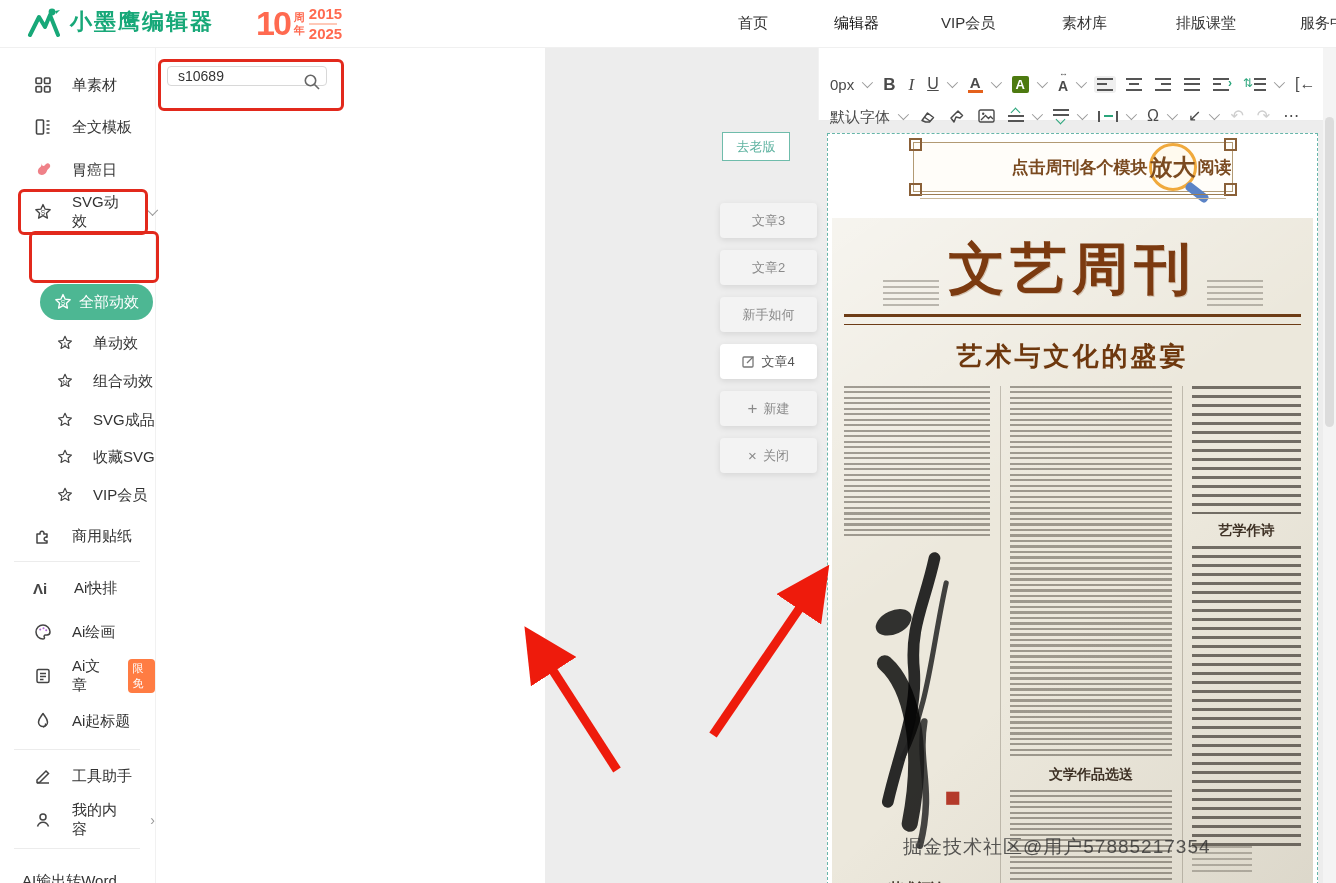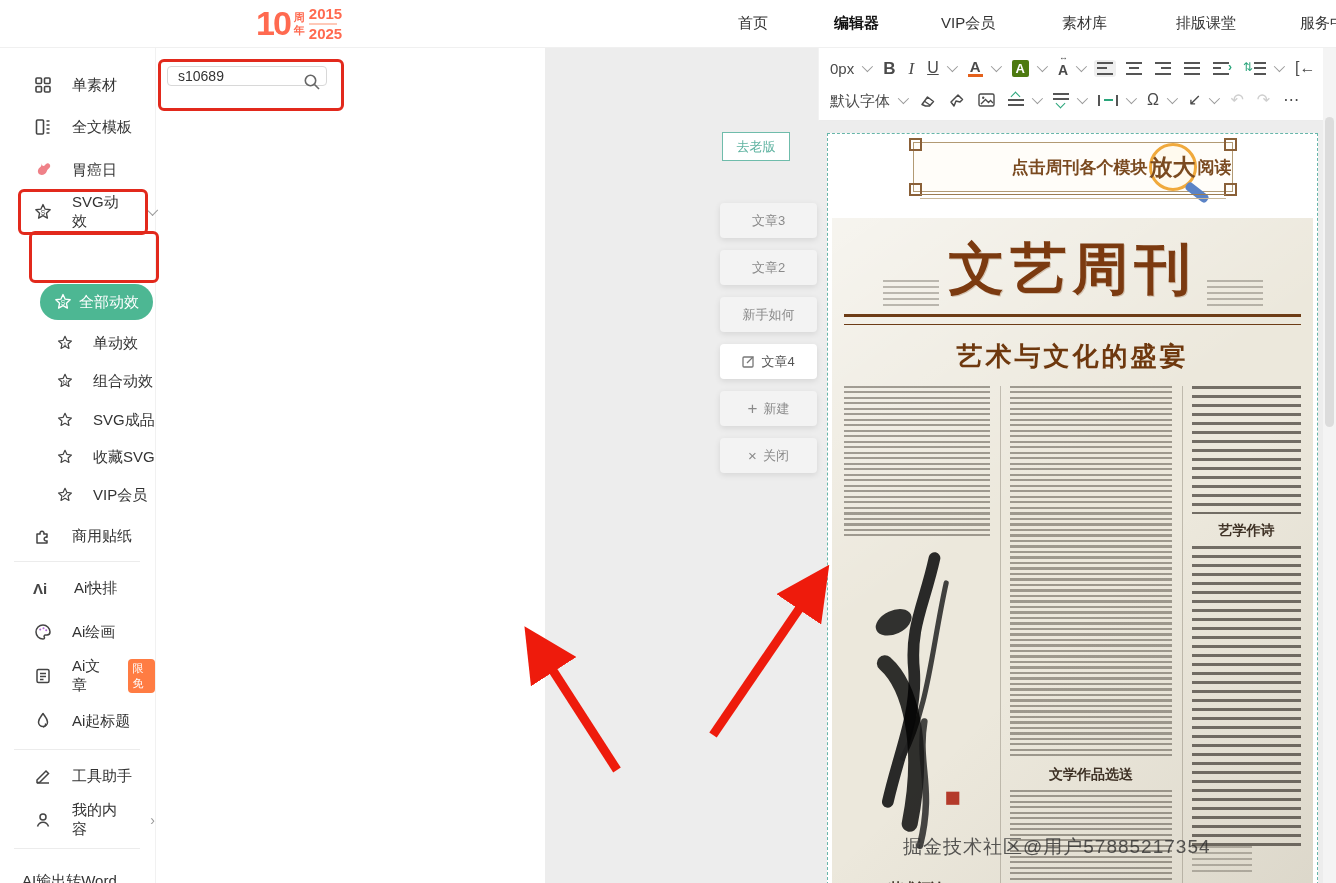--- a/index.html
+++ b/index.html
@@ -10,21 +10,21 @@
   .header{position:absolute;left:0;top:0;width:1336px;height:47px;background:#fff;
           border-bottom:1px solid #f0f0f0;z-index:6}
   .logo-wrap{position:absolute;left:26px;top:7px;display:flex;align-items:center;gap:8px}
   .logo-text{font-size:22px;font-weight:800;color:#17a878;letter-spacing:2px}
   .anniv{position:absolute;left:256px;top:4px;display:flex;align-items:center;gap:4px;color:#ff6a50}
   .anniv-num{font-size:34px;font-weight:900;color:#ff6a50;letter-spacing:-2px}
   .anniv-units{display:flex;flex-direction:column;font-size:11px;font-weight:700;line-height:13px}
   .anniv-years{display:flex;flex-direction:column;font-size:15px;font-weight:800;line-height:16px}
   .anniv-years .sep{height:2px;width:28px;background:#ffc9b8;margin:1px 0}
   .nav-item{position:absolute;top:14px;font-size:15px;color:#333;cursor:pointer;white-space:nowrap}
-  .nav-item.active{font-weight:700;color:#111}
+  .nav-item.active{font-weight:400;color:#111}
 
   
   .sidebar{position:absolute;left:0;top:47px;width:155px;bottom:0;background:#fff;
            border-right:1px solid #f1f1f1;z-index:3}
   .sb-item{position:absolute;left:0;width:155px;height:28px;display:flex;align-items:center;
            gap:19px;padding-left:33px;box-sizing:border-box;font-size:15px;color:#333;cursor:pointer}
   .sb-item.sub{padding-left:56px}
   .sb-item.pill{left:40px;width:113px;height:36px;background:#4db793;border-radius:18px;
                 color:#fff;padding-left:13px;gap:6px}
   .sb-item .sic{width:20px;height:20px;flex:none}
@@ -51,21 +51,21 @@
   .preview-card{position:absolute;left:167px;top:124px;width:366px;height:662px;background:#fff}
   .caption{position:absolute;left:167px;top:793px;font-size:15px;font-weight:800;color:#222}
   .tags{position:absolute;left:167px;top:822px;width:374px;display:flex;flex-wrap:wrap}
   .tag{display:inline-flex;padding:5px 9px;background:#f4f4f6;border-radius:3px;font-size:13px;
        color:#555;margin:0 9px 8px 0;cursor:pointer;white-space:nowrap}
 
   
   .canvas{position:absolute;left:545px;top:47px;right:0;bottom:0;background:#ededed;z-index:1}
   .toolbar{position:absolute;left:818px;top:47px;right:0;height:74px;background:#fff;
            border-bottom:1px solid #ececec;border-left:1px solid #f2f2f2;box-sizing:border-box;
-           padding:5px 8px;z-index:4}
+           padding:21px 8px;z-index:4}
   .tb-row{display:flex;align-items:center;height:32px;gap:7px;color:#4a4a4a}
   .tb{display:inline-flex;align-items:center;gap:2px;font-size:15px;padding:2px 3px;border-radius:3px;
       cursor:pointer;white-space:nowrap;line-height:1}
   .tb.active{background:#efefef}
   .tb.dis{color:#cfcfcf}
   .tb .b{font-weight:900;font-size:17px}
   .tb .i{font-style:italic;font-family:"Liberation Serif",serif;font-size:17px}
   .tb .u{text-decoration:underline;font-size:16px}
   .tb .fc{font-size:15px;font-weight:700;border-bottom:3px solid #e4611c;padding:0 2px}
   .tb .bc{font-size:13px;font-weight:700;color:#fff;background:#4d7a10;padding:2px 4px;border-radius:2px}
@@ -185,20 +185,28 @@
 
   
   .arrows{position:absolute;left:0;top:0;z-index:9;pointer-events:none}
   .watermark{position:absolute;left:903px;top:834px;font-size:19px;color:rgba(48,48,48,.8);
              z-index:10;white-space:nowrap;letter-spacing:1px}
 </style>
 </head>
 <body>
 
 <div class="header">
+  <div class="logo-wrap">
+    <svg width="36" height="30" viewBox="0 0 36 30">
+      <path d="M4 28 L13 10 L19 20 L24 8 L32 28" fill="none" stroke="#17a878" stroke-width="4" stroke-linejoin="round" stroke-linecap="round"></path>
+      <circle cx="26" cy="5" r="3.4" fill="#17a878"></circle>
+      <path d="M29 4 L34 3 L30 7 Z" fill="#17a878"></path>
+    </svg>
+    <span class="logo-text">小墨鹰编辑器</span>
+  </div>
   <div class="anniv">
     <span class="anniv-num">10</span>
     <span class="anniv-units">
       <span>周</span>
       <span>年</span>
     </span>
     <span class="anniv-years">
       <span>2015</span>
       <span class="sep"></span>
       <span>2025</span>

